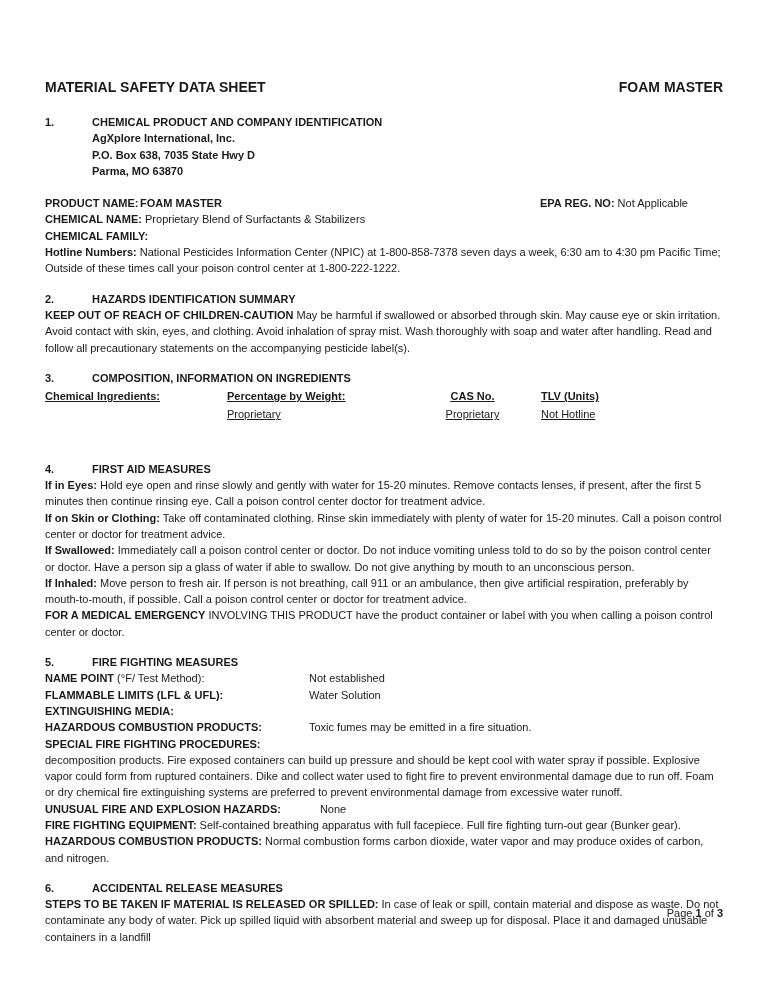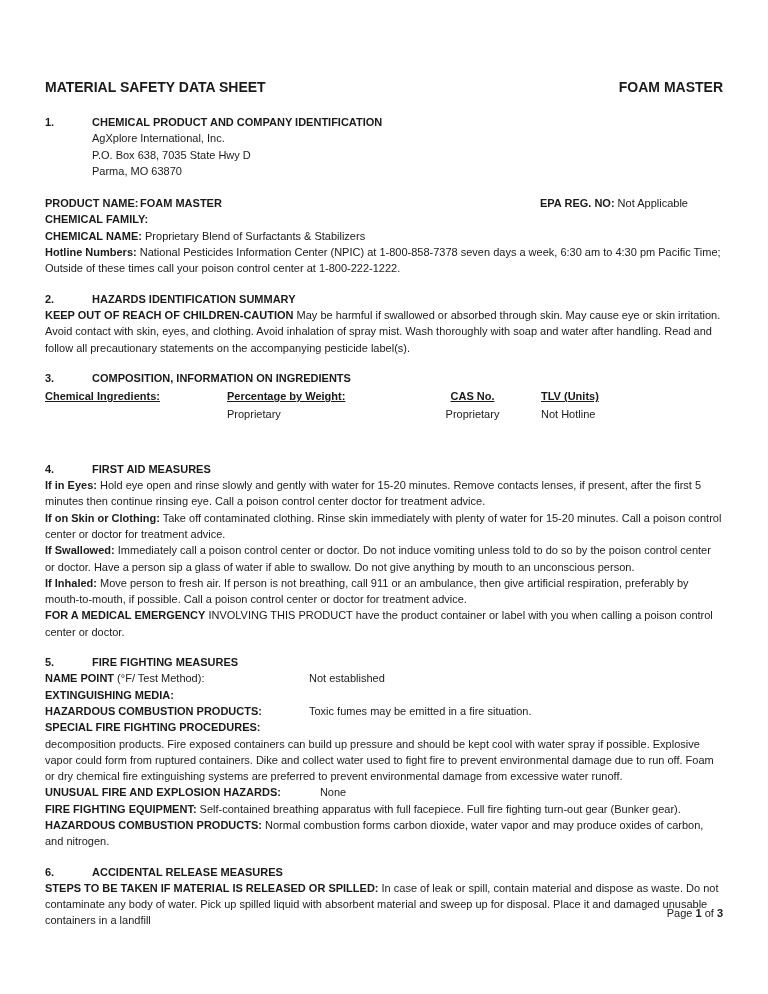--- a/index.html
+++ b/index.html
@@ -28,26 +28,26 @@
     justify-content: space-between;
     font-weight: bold;
     font-size: 14px;
     line-height: 18px;
     margin-bottom: 18px;
   }
   .sec { margin-top: 14px; }
   .sec-extra { margin-top: 38px; }
   .sec-head { display: flex; font-weight: bold; }
   .sec-num { width: 47px; flex: 0 0 47px; }
-  .company-block { padding-left: 47px; font-weight: normal; }
+  .company-block { padding-left: 47px; font-weight: bold; }
   .mt-line { margin-top: 16px; }
   .label-95 { display: inline-block; min-width: 95px; font-weight: bold; }
   .prod-row { display: flex; }
   .prod-left { flex: 0 0 495px; }
-  .cols { display: flex; margin-top: 2px; }
+  .cols { display: flex; margin-top: 2px; text-decoration: underline; }
   .col-1 { flex: 0 0 182px; }
   .col-2 { flex: 0 0 177px; }
   .col-3 { flex: 0 0 137px; text-align: center; }
   .col-4 { flex: 1 1 auto; }
   .col-head { font-weight: bold; text-decoration: underline; }
   .tab-row { display: flex; }
   .tab-label { flex: 0 0 auto; min-width: 225px; font-weight: bold; }
   .tab-label .plain { font-weight: normal; }
   .tab-value { flex: 1 1 auto; padding-left: 39px; }
   .footer {
@@ -74,22 +74,22 @@
     </div>
     <div class="company-block">
       <p>AgXplore International, Inc.</p>
       <p>P.O. Box 638, 7035 State Hwy D</p>
       <p>Parma, MO 63870</p>
     </div>
     <p class="prod-row mt-line">
       <span class="prod-left"><b class="label-95">PRODUCT NAME:</b><b>FOAM MASTER</b></span>
       <span><b>EPA REG. NO:</b><span> Not Applicable</span></span>
     </p>
+    <p><b>CHEMICAL NAME:</b><span> Proprietary Blend of Surfactants &amp; Stabilizers</span></p>
     <p><b>CHEMICAL FAMILY:</b></p>
-    <p><b>CHEMICAL NAME:</b><span> Proprietary Blend of Surfactants &amp; Stabilizers</span></p>
     <p><b>Hotline Numbers:</b><span> National Pesticides Information Center (NPIC) at 1-800-858-7378 seven days a week, 6:30 am to 4:30 pm Pacific Time; Outside of these times call your poison control center at 1-800-222-1222.</span></p>
   </div>
 
   <div class="sec">
     <div class="sec-head">
       <span class="sec-num">2.</span>
       <span>HAZARDS IDENTIFICATION SUMMARY</span>
     </div>
     <p><b>KEEP OUT OF REACH OF CHILDREN-CAUTION</b><span> May be harmful if swallowed or absorbed through skin. May cause eye or skin irritation. Avoid contact with skin, eyes, and clothing. Avoid inhalation of spray mist. Wash thoroughly with soap and water after handling. Read and follow all precautionary statements on the accompanying pesticide label(s).</span></p>
   </div>
@@ -128,20 +128,24 @@
   <div class="sec">
     <div class="sec-head">
       <span class="sec-num">5.</span>
       <span>FIRE FIGHTING MEASURES</span>
     </div>
     <div class="tab-row">
       <span class="tab-label"><b>NAME POINT</b><span class="plain"> (°F/ Test Method):</span></span>
       <span class="tab-value">Not established</span>
     </div>
     <div class="tab-row">
+      <span class="tab-label"><b>FLAMMABLE LIMITS (LFL &amp; UFL):</b><span class="plain"></span></span>
+      <span class="tab-value">Water Solution</span>
+    </div>
+    <div class="tab-row">
       <span class="tab-label"><b>EXTINGUISHING MEDIA:</b><span class="plain"></span></span>
     </div>
     <div class="tab-row">
       <span class="tab-label"><b>HAZARDOUS COMBUSTION PRODUCTS:</b><span class="plain"></span></span>
       <span class="tab-value">Toxic fumes may be emitted in a fire situation.</span>
     </div>
     <div class="tab-row">
       <span class="tab-label"><b>SPECIAL FIRE FIGHTING PROCEDURES:</b><span class="plain"></span></span>
     </div>
     <p>decomposition products. Fire exposed containers can build up pressure and should be kept cool with water spray if possible. Explosive vapor could form from ruptured containers. Dike and collect water used to fight fire to prevent environmental damage due to run off. Foam or dry chemical fire extinguishing systems are preferred to prevent environmental damage from excessive water runoff.</p>

